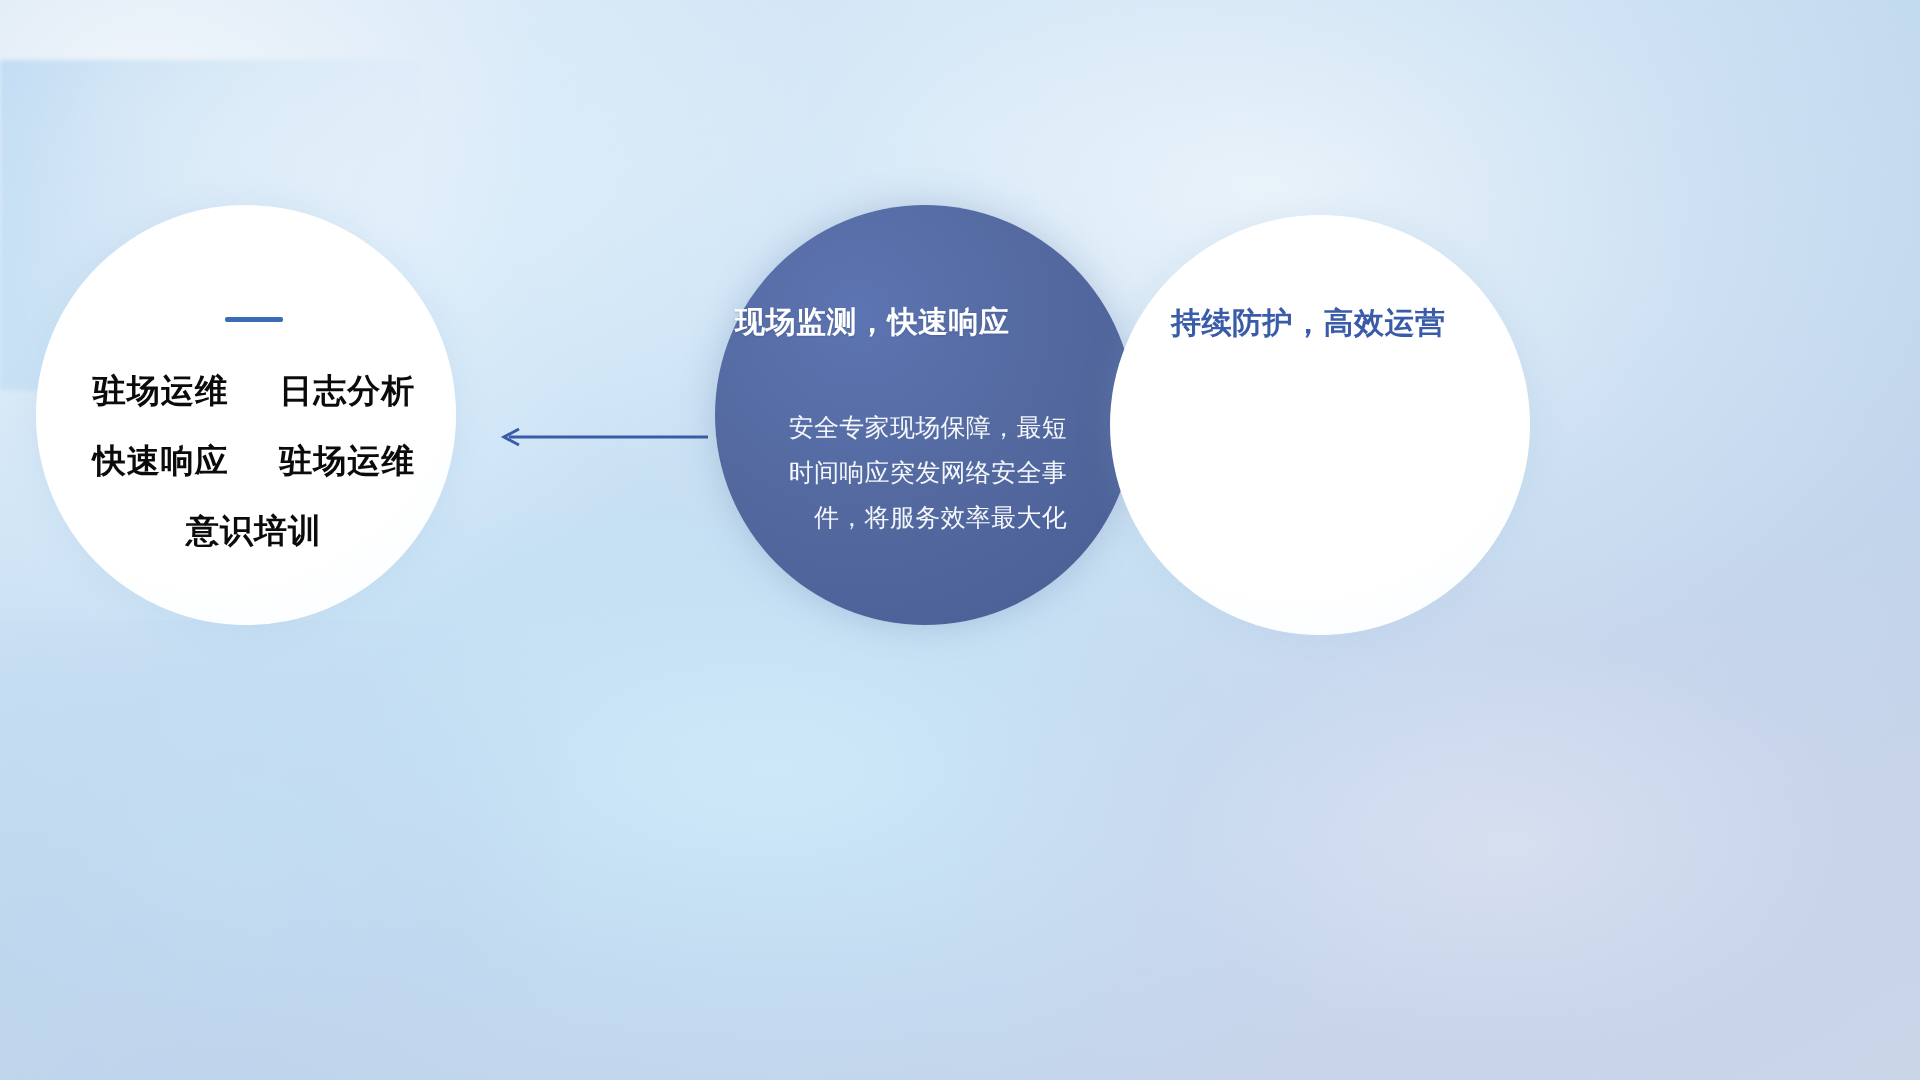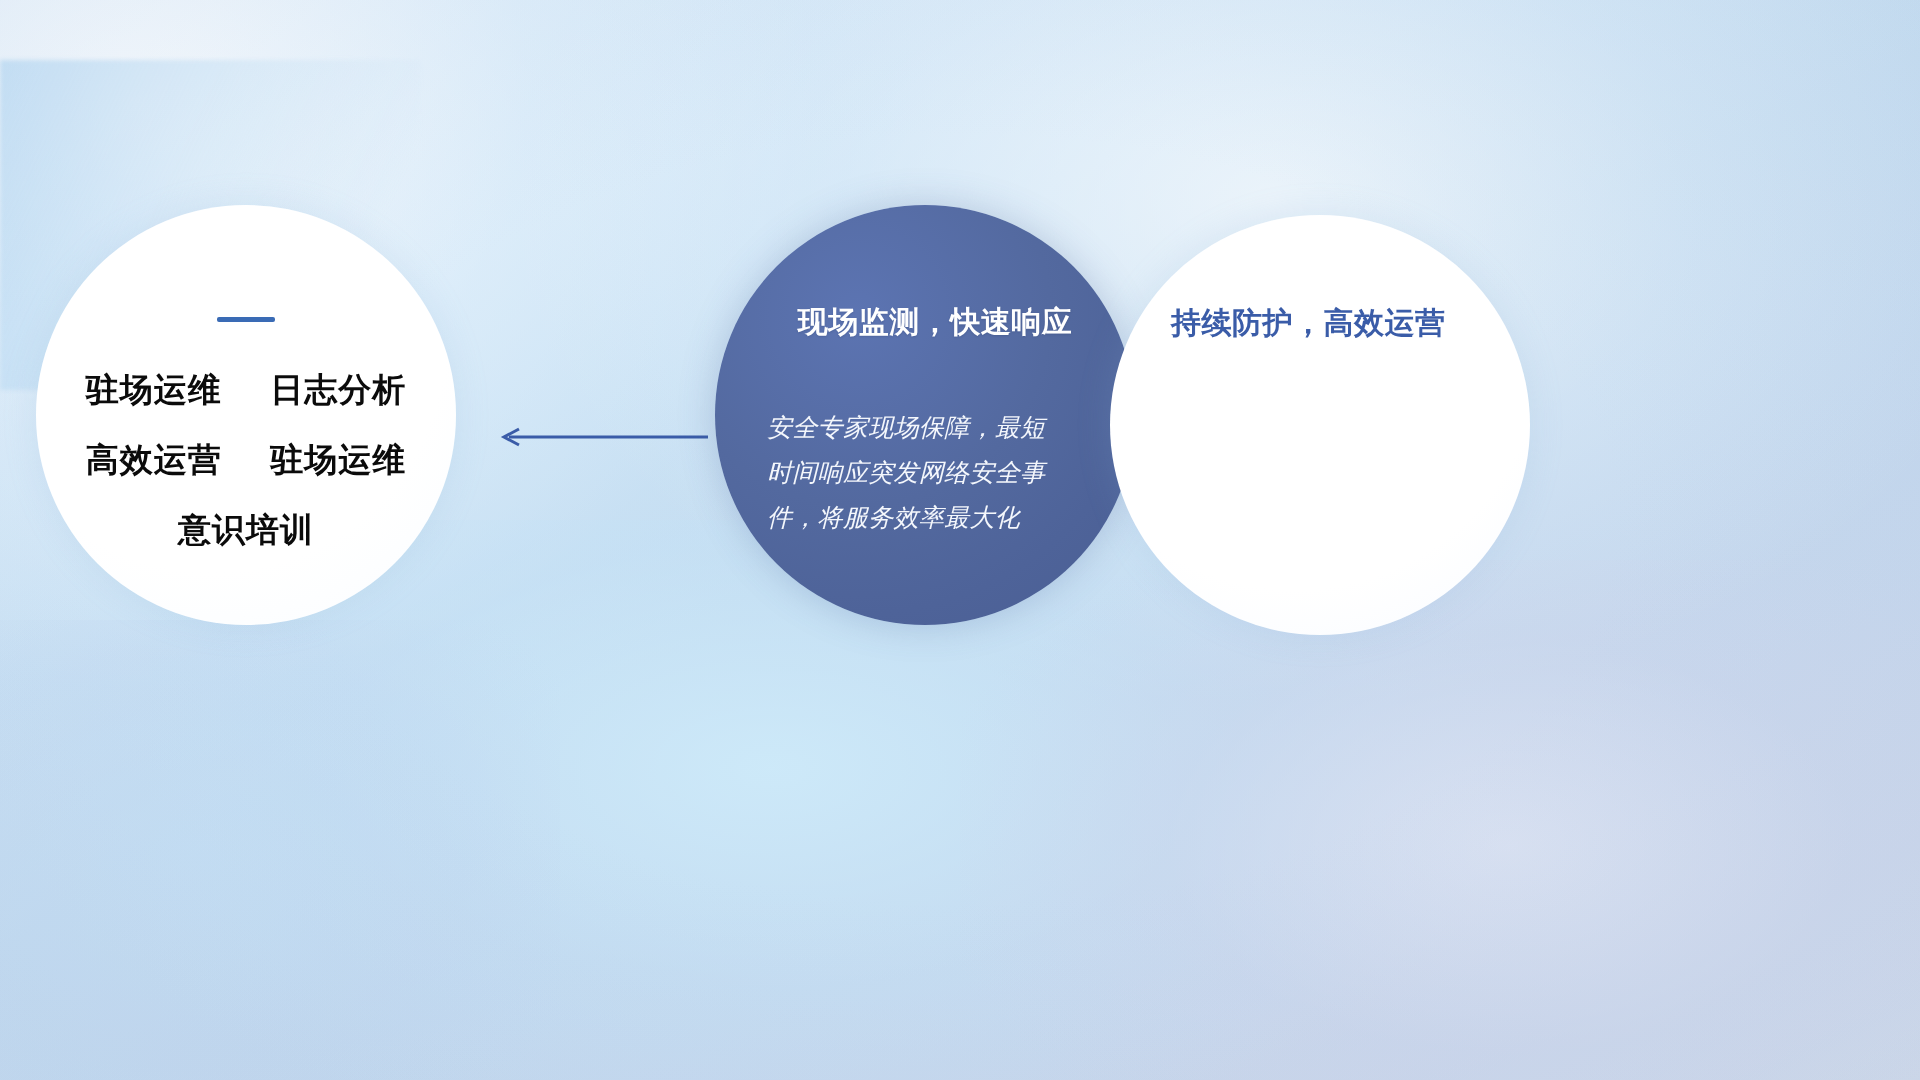--- a/index.html
+++ b/index.html
@@ -142,25 +142,24 @@
     width: 420px;
     height: 420px;
     background: radial-gradient(circle at 44% 30%, #ffffff 0%, #ffffff 66%, #fafcff 88%, #f3f8fd 100%);
     box-shadow: 0 0 34px rgba(140,175,215,0.18);
     z-index: 4;
   }
 
   
   .left-inner {
     position: absolute;
-    left: 0;
+    left: 8px;
     top: 112px;
     width: 420px;
     text-align: center;
-    font-family: Liberation Serif, serif;
   }
   .left-dash {
     width: 58px;
     height: 5px;
     border-radius: 2px;
     background: #3a6bb5;
     margin: 0 auto 52px auto;
   }
   .left-row {
     color: #0b0b0b;
@@ -196,39 +195,38 @@
     left: 0;
     top: 0;
     width: 420px;
     height: 420px;
   }
   .mid-title {
     position: absolute;
     left: 20px;
     top: 97px;
     width: 400px;
-    text-align: center;
+    text-align: left;
     color: #ffffff;
     font-size: 30px;
     font-weight: 700;
     letter-spacing: 0.5px;
     white-space: nowrap;
     text-shadow: 0 1px 2px rgba(40,60,105,0.25);
   }
   .mid-body {
     position: absolute;
     left: 52px;
     top: 200px;
     width: 300px;
     color: #f4f7fc;
     font-size: 25px;
     line-height: 45px;
-    text-align: left;
+    text-align: right;
     letter-spacing: 0.3px;
-    font-style: italic;
   }
 
   
   .right-inner {
     position: absolute;
     left: 0;
     top: 0;
     width: 420px;
     height: 420px;
   }
@@ -282,21 +280,21 @@
     <div class="left-inner">
       <div class="left-dash"></div>
 
       <div class="left-row">
         <span>驻场运维</span>
         <span class="gap"></span>
         <span>日志分析</span>
       </div>
 
       <div class="left-row">
-        <span>高效运营</span>
+        <span>快速响应</span>
         <span class="gap"></span>
         <span>驻场运维</span>
       </div>
 
       <div class="left-row last">
         <span>意识培训</span>
       </div>
     </div>
   </div>
 

